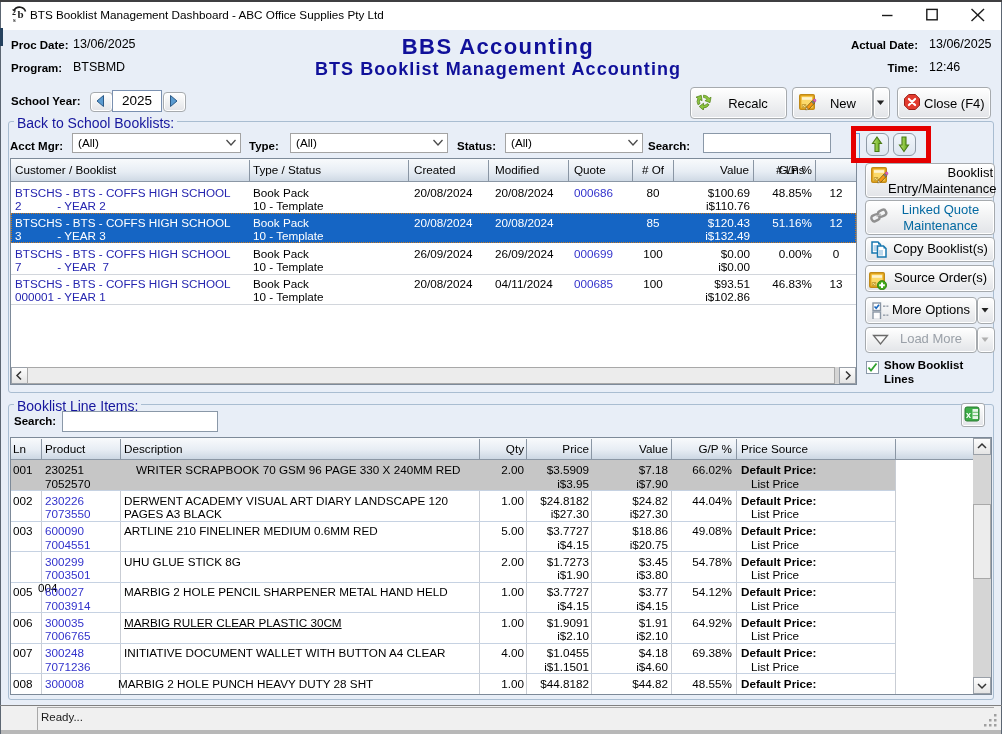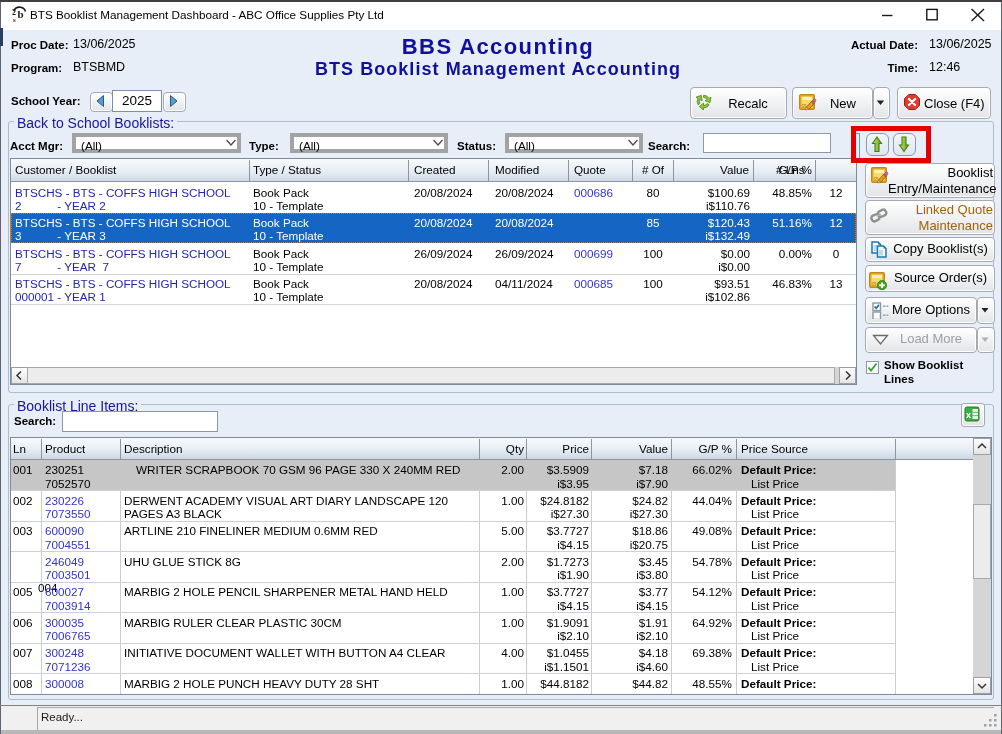--- a/index.html
+++ b/index.html
@@ -2,21 +2,21 @@
 <html><head><meta charset="utf-8">
 <style>
 html,body{margin:0;padding:0;}
 body{width:1002px;height:734px;position:relative;overflow:hidden;
  font-family:"Liberation Sans",sans-serif;background:#e8eef7;}
 .a{position:absolute;}
 .b{font-weight:bold;}
 .t12{font-size:11.5px;line-height:14px;white-space:nowrap;}
 .btn{position:absolute;border:1px solid #a6aaae;border-radius:4px;
  background:linear-gradient(#ffffff,#f2f3f4 45%,#e2e4e8);box-shadow:inset 0 0 0 1px #fff;}
-.combo{position:absolute;background:#fff;border:4px solid #a3a3a3;box-sizing:border-box;}
+.combo{position:absolute;background:#fff;border:1px solid #a3a3a3;box-sizing:border-box;}
 .combo .v{position:absolute;left:5px;top:2px;font-size:11.7px;color:#000;}
 .hdrtxt{position:absolute;font-size:11.7px;color:#000;white-space:nowrap;}
 .cell{position:absolute;font-size:11.7px;line-height:13.5px;white-space:nowrap;color:#000;}
 .vsep{position:absolute;width:1px;background:#8a96a4;}
 .hsep{position:absolute;height:1px;}
 .grp{position:absolute;border:1px solid #a9bdd1;border-radius:3px;}
 .grplbl{position:absolute;font-size:14px;color:#16169d;background:#e8eef7;padding:0 3px;white-space:nowrap;}
 .sbbtn{position:absolute;background:linear-gradient(#fdfdfd,#e4e4e4);border:1px solid #9aa0a8;box-sizing:border-box;}
 </style></head><body>
 
@@ -241,21 +241,21 @@
   </svg>
 <div class="a" style="left:888px;top:165px;width:105px;text-align:right;font-size:13px;line-height:15.5px;">Booklist<br>Entry/Maintenance</div>
 <div class="btn" style="left:865px;top:200px;width:128px;height:33px;"></div>
 <svg class="a" style="left:870px;top:207px;" width="18" height="18" viewBox="0 0 18 18">
 <g fill="none" stroke="#909090" stroke-width="2.4">
 <rect x="1.4" y="7.8" width="8" height="6" rx="2.6" transform="rotate(-25 5.4 10.8)"></rect>
 <rect x="8.2" y="3.2" width="8" height="6" rx="2.6" transform="rotate(-25 12.2 6.2)"></rect>
 </g>
 <path d="M6.5 9.5 L11 7.2" stroke="#b8b8b8" stroke-width="1.4"></path>
 </svg>
-<div class="a" style="left:888px;top:202px;width:105px;text-align:right;font-size:13px;line-height:15.5px;color:#a16207;">Linked Quote<br>Maintenance</div>
+<div class="a" style="left:888px;top:202px;width:105px;text-align:center;font-size:13px;line-height:15.5px;color:#0369a1;">Linked Quote<br>Maintenance</div>
 <div class="btn" style="left:865px;top:237px;width:128px;height:23px;"></div>
 <svg class="a" style="left:871px;top:241px;" width="17" height="17" viewBox="0 0 17 17">
 <g>
 <path d="M1 1 L7 1 L9.5 3.5 L9.5 12 L1 12 Z" fill="#fff" stroke="#1878b0" stroke-width="1.5"></path>
 <path d="M7 1 L7 3.5 L9.5 3.5 Z" fill="#1878b0"></path>
 <rect x="2.5" y="4" width="4" height="6" fill="#bcd8ec"></rect>
 </g>
 <g>
 <path d="M6.5 5 L12.5 5 L15 7.5 L15 16 L6.5 16 Z" fill="#fff" stroke="#1878b0" stroke-width="1.5"></path>
 <path d="M12.5 5 L12.5 7.5 L15 7.5 Z" fill="#1878b0"></path>
@@ -380,21 +380,21 @@
 <div class="cell" style="left:464px;top:524px;width:60px;text-align:right;">5.00</div>
 <div class="cell" style="left:509px;top:524px;width:80px;text-align:right;">$3.7727</div>
 <div class="cell" style="left:509px;top:537.5px;width:80px;text-align:right;">i$4.15</div>
 <div class="cell" style="left:588px;top:524px;width:80px;text-align:right;">$18.86</div>
 <div class="cell" style="left:588px;top:537.5px;width:80px;text-align:right;">i$20.75</div>
 <div class="cell" style="left:652px;top:524px;width:80px;text-align:right;">49.08%</div>
 <div class="cell b" style="left:741px;top:524px;">Default Price:</div>
 <div class="cell" style="left:751px;top:537.5px;">List Price</div>
 <div class="hsep" style="left:11px;top:551px;width:884px;background:#c6d2e2;"></div>
 <div class="cell" style="left:13px;top:581px;margin-left:25px;">004</div>
-<div class="cell" style="left:45px;top:554.5px;color:#3333cc;">246049</div>
+<div class="cell" style="left:45px;top:554.5px;color:#3333cc;">300299</div>
 <div class="cell" style="left:45px;top:568.0px;color:#3333cc;">7003501</div>
 <div class="cell" style="left:124px;top:554.5px;">UHU GLUE STICK 8G</div>
 <div class="cell" style="left:464px;top:554.5px;width:60px;text-align:right;">2.00</div>
 <div class="cell" style="left:509px;top:554.5px;width:80px;text-align:right;">$1.7273</div>
 <div class="cell" style="left:509px;top:568.0px;width:80px;text-align:right;">i$1.90</div>
 <div class="cell" style="left:588px;top:554.5px;width:80px;text-align:right;">$3.45</div>
 <div class="cell" style="left:588px;top:568.0px;width:80px;text-align:right;">i$3.80</div>
 <div class="cell" style="left:652px;top:554.5px;width:80px;text-align:right;">54.78%</div>
 <div class="cell b" style="left:741px;top:554.5px;">Default Price:</div>
 <div class="cell" style="left:751px;top:568.0px;">List Price</div>
@@ -408,21 +408,21 @@
 <div class="cell" style="left:509px;top:598.5px;width:80px;text-align:right;">i$4.15</div>
 <div class="cell" style="left:588px;top:585px;width:80px;text-align:right;">$3.77</div>
 <div class="cell" style="left:588px;top:598.5px;width:80px;text-align:right;">i$4.15</div>
 <div class="cell" style="left:652px;top:585px;width:80px;text-align:right;">54.12%</div>
 <div class="cell b" style="left:741px;top:585px;">Default Price:</div>
 <div class="cell" style="left:751px;top:598.5px;">List Price</div>
 <div class="hsep" style="left:11px;top:612px;width:884px;background:#c6d2e2;"></div>
 <div class="cell" style="left:13px;top:615.5px;">006</div>
 <div class="cell" style="left:45px;top:615.5px;color:#3333cc;">300035</div>
 <div class="cell" style="left:45px;top:629.0px;color:#3333cc;">7006765</div>
-<div class="cell" style="left:124px;top:615.5px;">MARBIG RULER CLEAR PLASTIC 30CM</div>
+<div class="cell" style="left:124px;top:615.5px;text-decoration:underline;">MARBIG RULER CLEAR PLASTIC 30CM</div>
 <div class="cell" style="left:464px;top:615.5px;width:60px;text-align:right;">1.00</div>
 <div class="cell" style="left:509px;top:615.5px;width:80px;text-align:right;">$1.9091</div>
 <div class="cell" style="left:509px;top:629.0px;width:80px;text-align:right;">i$2.10</div>
 <div class="cell" style="left:588px;top:615.5px;width:80px;text-align:right;">$1.91</div>
 <div class="cell" style="left:588px;top:629.0px;width:80px;text-align:right;">i$2.10</div>
 <div class="cell" style="left:652px;top:615.5px;width:80px;text-align:right;">64.92%</div>
 <div class="cell b" style="left:741px;top:615.5px;">Default Price:</div>
 <div class="cell" style="left:751px;top:629.0px;">List Price</div>
 <div class="hsep" style="left:11px;top:642.5px;width:884px;background:#c6d2e2;"></div>
 <div class="cell" style="left:13px;top:646px;">007</div>
@@ -433,21 +433,21 @@
 <div class="cell" style="left:509px;top:646px;width:80px;text-align:right;">$1.0455</div>
 <div class="cell" style="left:509px;top:659.5px;width:80px;text-align:right;">i$1.1501</div>
 <div class="cell" style="left:588px;top:646px;width:80px;text-align:right;">$4.18</div>
 <div class="cell" style="left:588px;top:659.5px;width:80px;text-align:right;">i$4.60</div>
 <div class="cell" style="left:652px;top:646px;width:80px;text-align:right;">69.38%</div>
 <div class="cell b" style="left:741px;top:646px;">Default Price:</div>
 <div class="cell" style="left:751px;top:659.5px;">List Price</div>
 <div class="hsep" style="left:11px;top:673px;width:884px;background:#c6d2e2;"></div>
 <div class="cell" style="left:13px;top:676.5px;">008</div>
 <div class="cell" style="left:45px;top:676.5px;color:#3333cc;">300008</div>
-<div class="cell" style="left:124px;top:676.5px;">MARBIG 2 HOLE PUNCH HEAVY DUTY 28 SHT</div>
+<div class="cell" style="left:118px;top:676.5px;">MARBIG 2 HOLE PUNCH HEAVY DUTY 28 SHT</div>
 <div class="cell" style="left:464px;top:676.5px;width:60px;text-align:right;">1.00</div>
 <div class="cell" style="left:509px;top:676.5px;width:80px;text-align:right;">$44.8182</div>
 <div class="cell" style="left:588px;top:676.5px;width:80px;text-align:right;">$44.82</div>
 <div class="cell" style="left:652px;top:676.5px;width:80px;text-align:right;">48.55%</div>
 <div class="cell b" style="left:741px;top:676.5px;">Default Price:</div>
 <div class="a" style="left:973px;top:438px;width:18px;height:256px;background:#d5d5d5;"></div>
 <div class="sbbtn" style="left:973px;top:438px;width:18px;height:17px;"></div>
 <div class="sbbtn" style="left:973px;top:677px;width:18px;height:17px;"></div>
 <svg class="a" style="left:973px;top:438px;" width="18" height="17">
     <path d="M5 10 L9 6 L13 10" fill="none" stroke="#333" stroke-width="1.5"></path>

